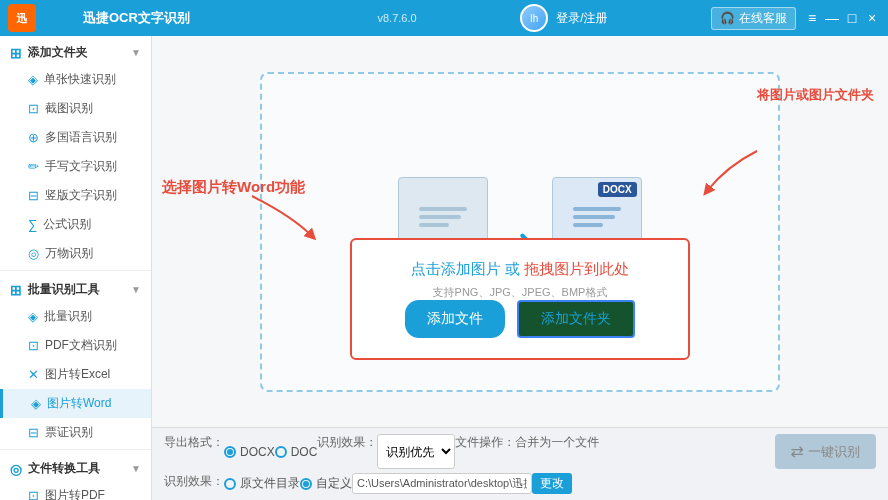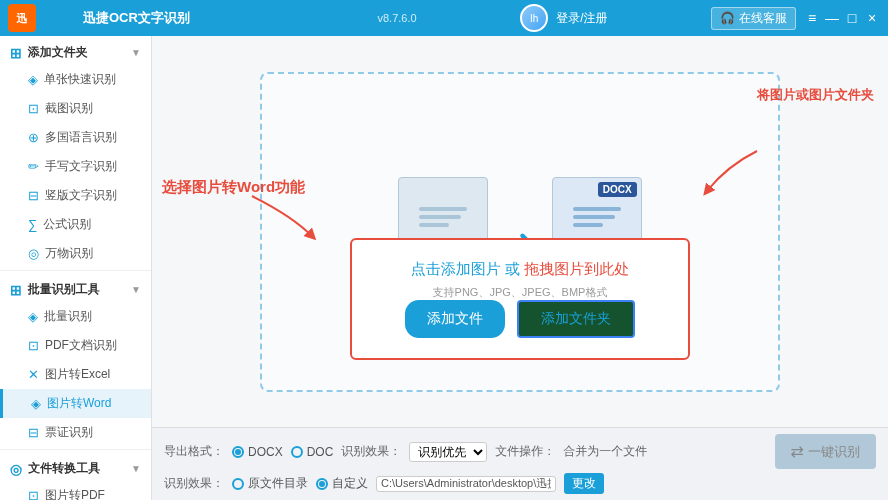--- a/index.html
+++ b/index.html
@@ -163,21 +163,21 @@
     }
 
     
     .bottombar {
       background: #f0f2f5;
       border-top: 1px solid #ddd;
       padding: 4px 12px;
       font-size: 12px;
       color: #555;
     }
-    .bottombar-row { display: flex; align-items: center; gap: 8px; padding: 2px 0; }
+    .bottombar-row { display: flex; padding: 2px 0; }
     .bottombar-label { color: #666; white-space: nowrap; }
     .bottombar-radio { display: flex; align-items: center; gap: 4px; cursor: pointer; }
     .radio-dot { width: 12px; height: 12px; border-radius: 50%; border: 2px solid #1a9fd8; display: flex; align-items: center; justify-content: center; }
     .radio-dot.selected::after { content: ''; width: 6px; height: 6px; border-radius: 50%; background: #1a9fd8; display: block; }
     .bottombar-select { border: 1px solid #ccc; border-radius: 3px; padding: 1px 4px; font-size: 12px; background: white; }
     .bottombar-input { border: 1px solid #ccc; border-radius: 3px; padding: 1px 4px; font-size: 11px; background: white; width: 180px; color: #555; }
     .bottombar-btn { background: #1a9fd8; color: white; border: none; border-radius: 3px; padding: 2px 8px; font-size: 12px; cursor: pointer; }
     .recog-btn {
       background: #b0c8d8;
       color: #888;

